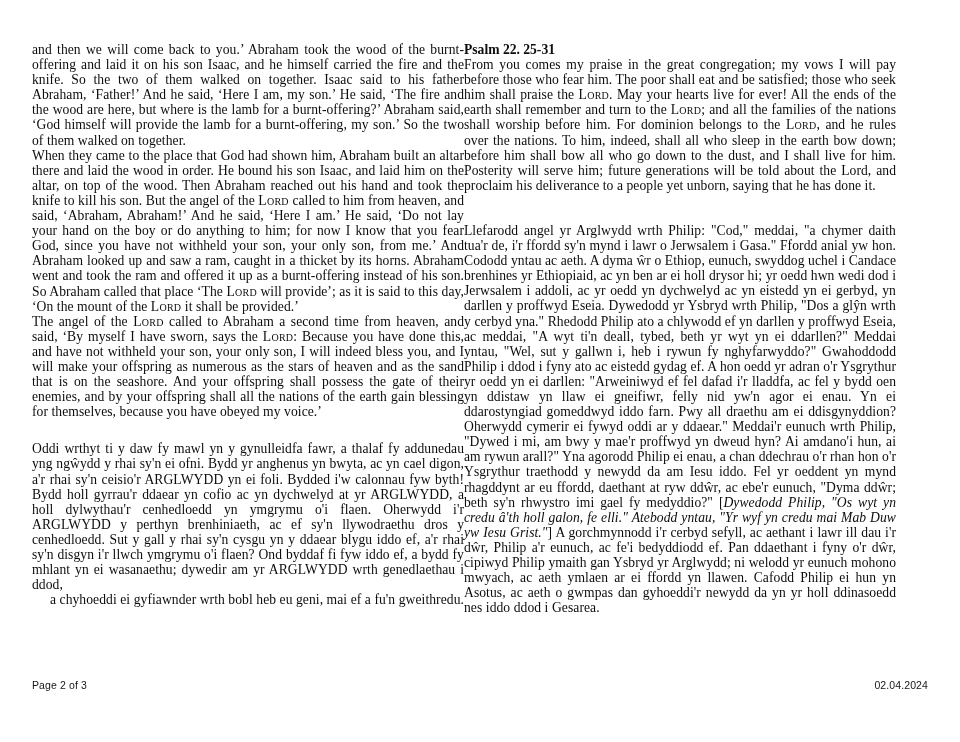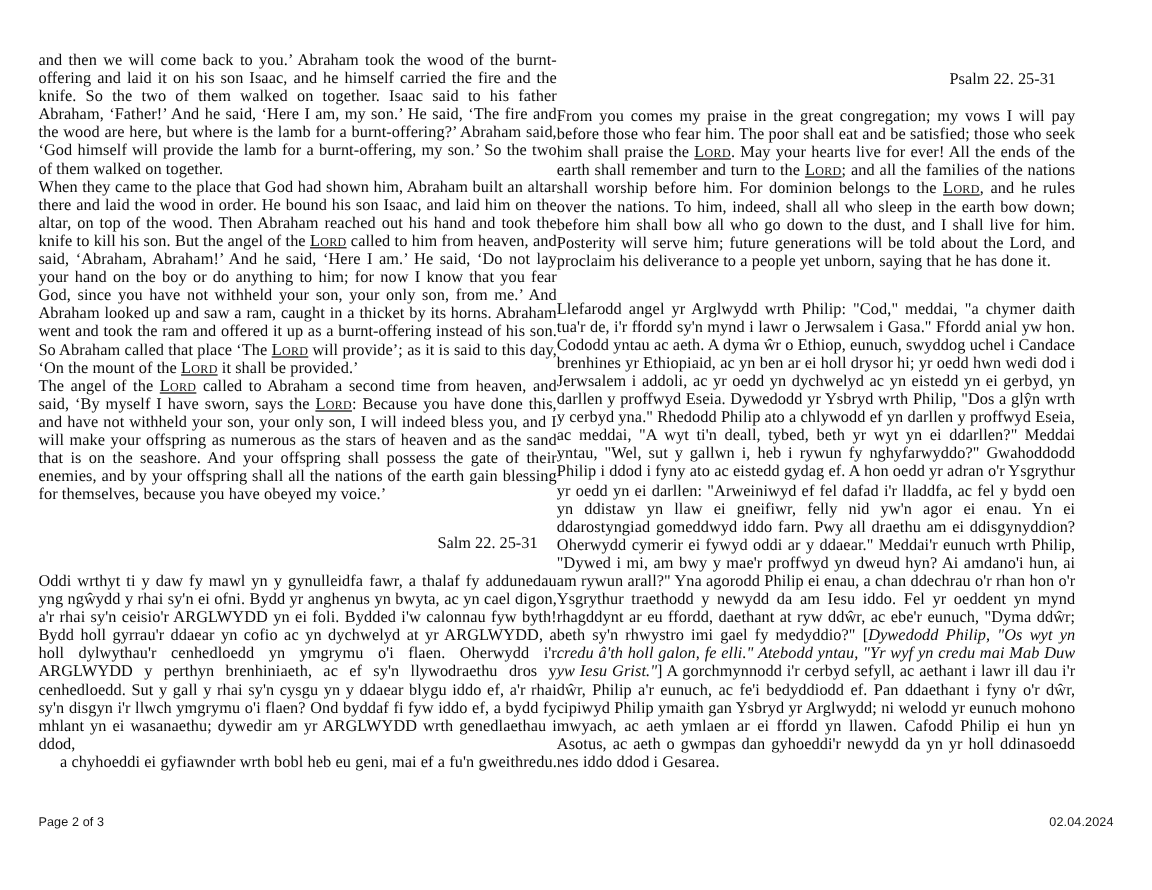--- a/index.html
+++ b/index.html
@@ -38,30 +38,29 @@
     hyphens: none;
     margin: 0;
     letter-spacing: 0.005em;
   }
   .para.last-nojust {
     text-align: right;
   }
   .heading {
     font-size: 13.6px;
     line-height: 15.1px;
-    font-weight: normal;
-    margin: 16px;
-    text-align: right;
+    font-weight: bold;
+    margin: 0;
+    text-align: left;
   }
   .gap-md { height: 22px; }
   .gap-lg { height: 30px; }
   .sc {
     font-variant: small-caps;
     letter-spacing: 0.02em;
-    text-decoration: underline;
   }
   .it { font-style: italic; }
   .footer {
     position: absolute;
     left: 32px;
     top: 679px;
     width: 896px;
     display: flex;
     flex-direction: row;
     justify-content: space-between;
@@ -82,21 +81,20 @@
     <div class="col">
 
       <p class="para">and then we will come back to you.’ Abraham took the wood of the burnt-offering and laid it on his son Isaac, and he himself carried the fire and the knife. So the two of them walked on together. Isaac said to his father Abraham, ‘Father!’ And he said, ‘Here I am, my son.’ He said, ‘The fire and the wood are here, but where is the lamb for a burnt-offering?’ Abraham said, ‘God himself will provide the lamb for a burnt-offering, my son.’ So the two of them walked on together.</p>
 
       <p class="para"><span>When they came to the place that God had shown him, Abraham built an altar there and laid the wood in order. He bound his son Isaac, and laid him on the altar, on top of the wood. Then Abraham reached out his hand and took the knife to kill his son. But the angel of the </span><span class="sc">Lord</span><span> called to him from heaven, and said, ‘Abraham, Abraham!’ And he said, ‘Here I am.’ He said, ‘Do not lay your hand on the boy or do anything to him; for now I know that you fear God, since you have not withheld your son, your only son, from me.’ And Abraham looked up and saw a ram, caught in a thicket by its horns. Abraham went and took the ram and offered it up as a burnt-offering instead of his son. So Abraham called that place ‘The </span><span class="sc">Lord</span><span> will provide’; as it is said to this day, ‘On the mount of the </span><span class="sc">Lord</span><span> it shall be provided.’</span></p>
 
       <p class="para"><span>The angel of the </span><span class="sc">Lord</span><span> called to Abraham a second time from heaven, and said, ‘By myself I have sworn, says the </span><span class="sc">Lord</span><span>: Because you have done this, and have not withheld your son, your only son, I will indeed bless you, and I will make your offspring as numerous as the stars of heaven and as the sand that is on the seashore. And your offspring shall possess the gate of their enemies, and by your offspring shall all the nations of the earth gain blessing for themselves, because you have obeyed my voice.’</span></p>
 
       <div class="gap-md"></div>
 
-      <p class="heading">Salm 22. 25-31</p>
 
       <p class="para">Oddi wrthyt ti y daw fy mawl yn y gynulleidfa fawr, a thalaf fy addunedau yng ngŵydd y rhai sy'n ei ofni. Bydd yr anghenus yn bwyta, ac yn cael digon, a'r rhai sy'n ceisio'r ARGLWYDD yn ei foli. Bydded i'w calonnau fyw byth! Bydd holl gyrrau'r ddaear yn cofio ac yn dychwelyd at yr ARGLWYDD, a holl dylwythau'r cenhedloedd yn ymgrymu o'i flaen. Oherwydd i'r ARGLWYDD y perthyn brenhiniaeth, ac ef sy'n llywodraethu dros y cenhedloedd. Sut y gall y rhai sy'n cysgu yn y ddaear blygu iddo ef, a'r rhai sy'n disgyn i'r llwch ymgrymu o'i flaen? Ond byddaf fi fyw iddo ef, a bydd fy mhlant yn ei wasanaethu; dywedir am yr ARGLWYDD wrth genedlaethau i ddod,</p>
 
       <p class="para last-nojust">a chyhoeddi ei gyfiawnder wrth bobl heb eu geni, mai ef a fu'n gweithredu.</p>
 
     </div>
 
     <div class="col">
 
       <p class="heading">Psalm 22. 25-31</p>

